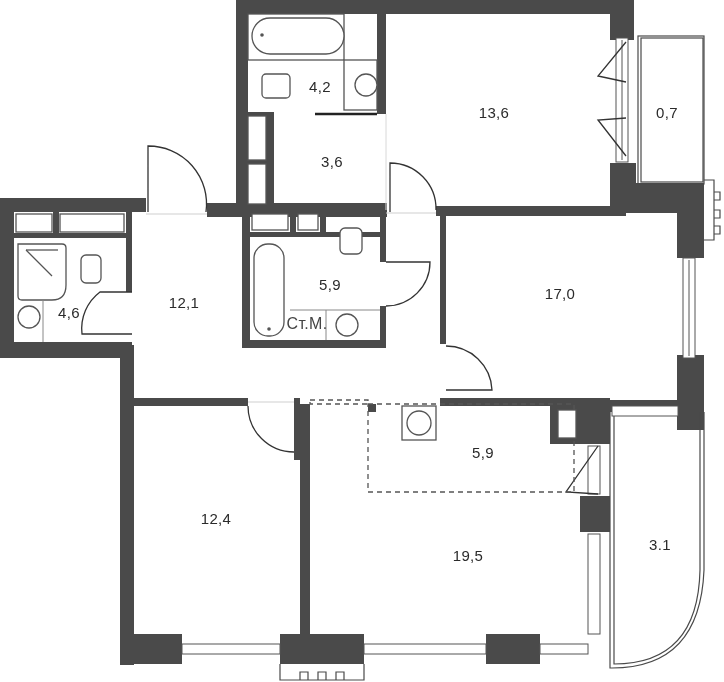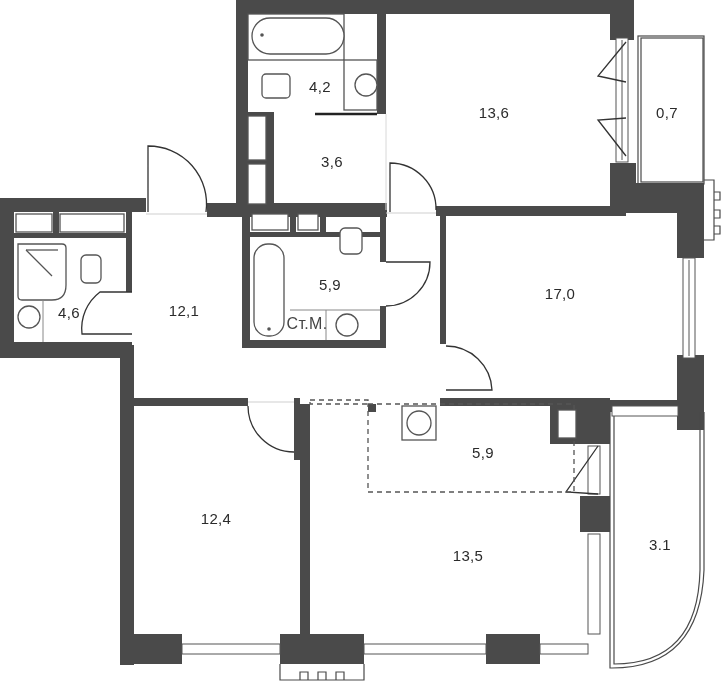--- a/index.html
+++ b/index.html
@@ -152,21 +152,21 @@
     <rect class="fix" x="298" y="214" width="20" height="16"></rect>
     <rect class="fix" x="558" y="410" width="18" height="28"></rect>
   </g>
 </svg>
 
 <div class="lbl" style="left:320px;top:86px;">4,2</div>
 <div class="lbl" style="left:332px;top:161px;">3,6</div>
 <div class="lbl" style="left:494px;top:112px;">13,6</div>
 <div class="lbl" style="left:667px;top:112px;">0,7</div>
 <div class="lbl" style="left:69px;top:312px;">4,6</div>
-<div class="lbl" style="left:184px;top:302px;margin-top:8px;">12,1</div>
+<div class="lbl" style="left:184px;top:302px;">12,1</div>
 <div class="lbl" style="left:330px;top:284px;">5,9</div>
 <div class="lbl" style="left:560px;top:293px;">17,0</div>
 <div class="lbl" style="left:483px;top:452px;">5,9</div>
 <div class="lbl" style="left:216px;top:518px;">12,4</div>
-<div class="lbl" style="left:468px;top:555px;">13,5</div>
+<div class="lbl" style="left:468px;top:555px;">19,5</div>
 <div class="lbl" style="left:660px;top:544px;">3.1</div>
 <div class="lbl small" style="left:307px;top:324px;">Ст.М.</div>
 </div>
 
 </body></html>

